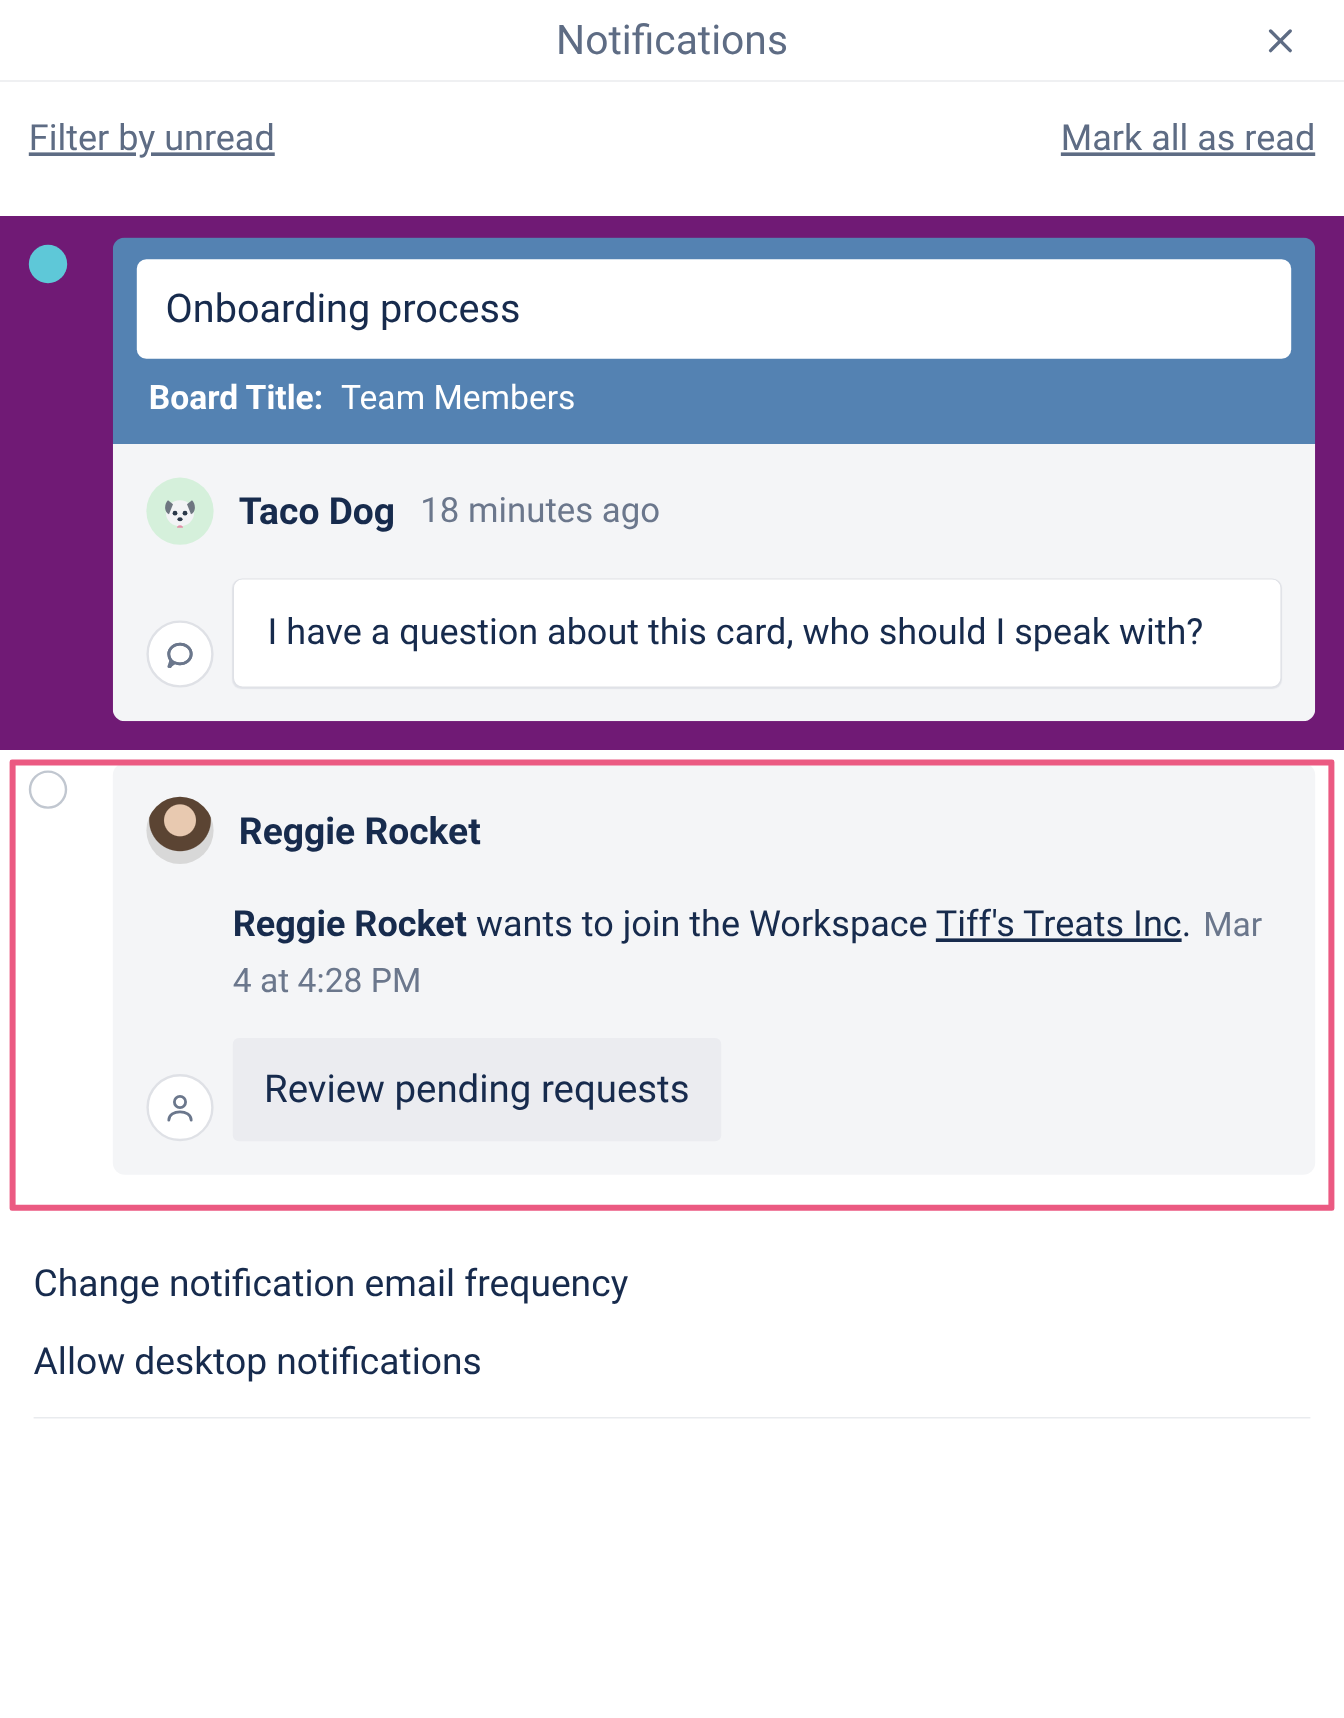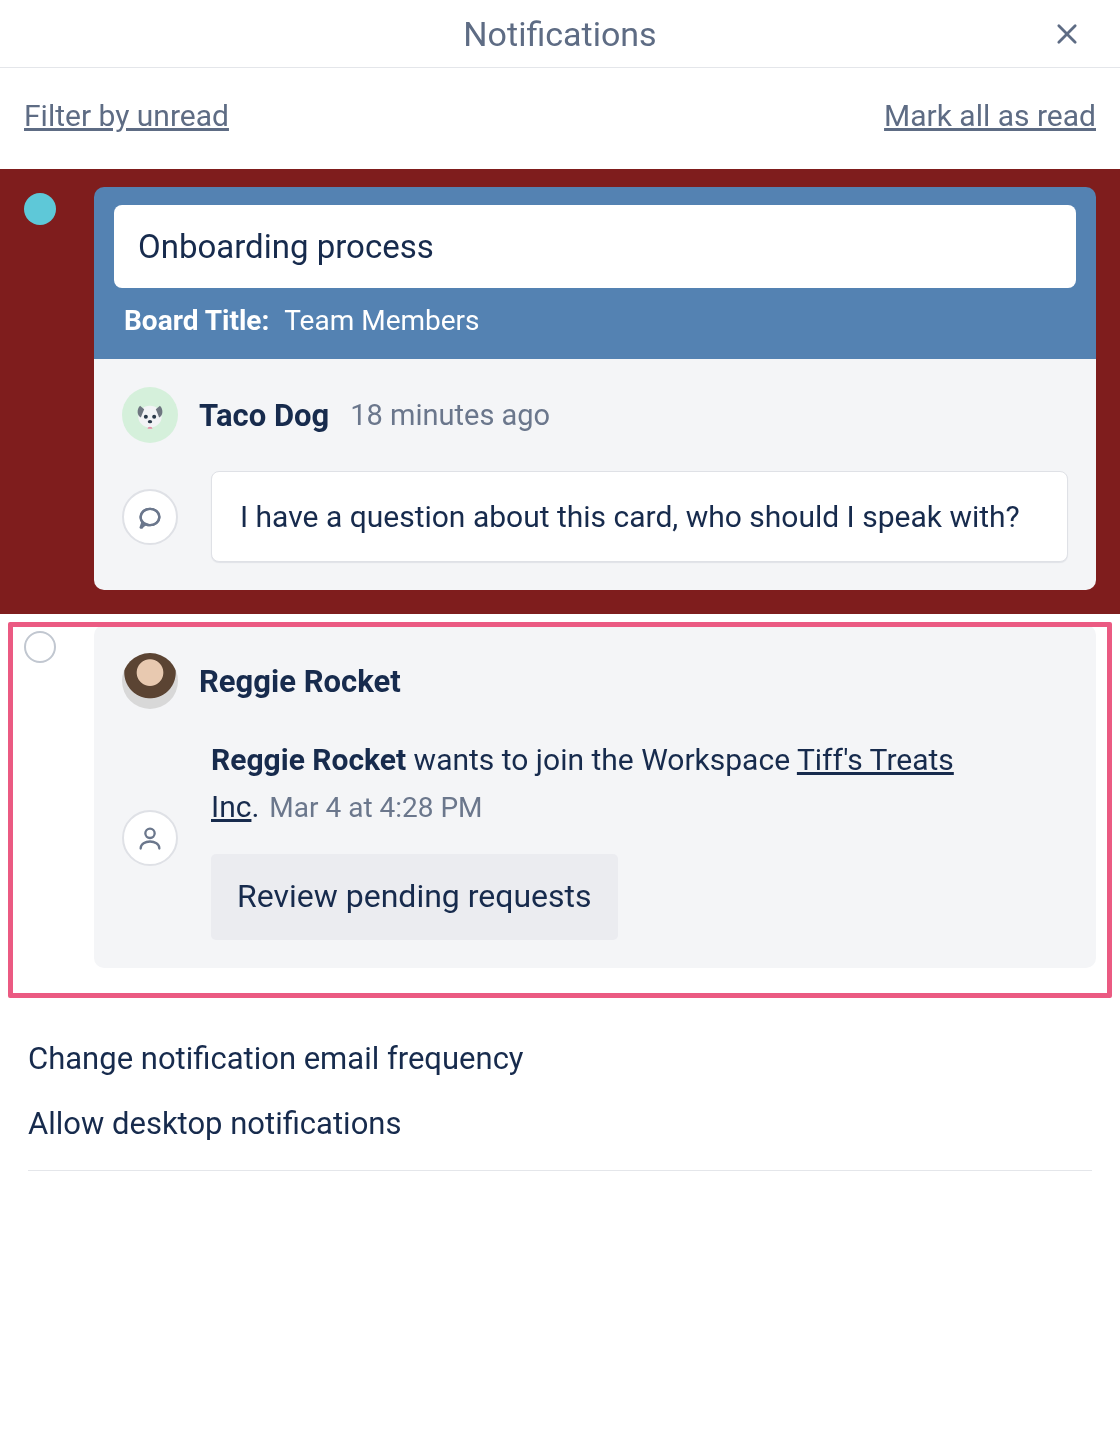--- a/index.html
+++ b/index.html
@@ -59,21 +59,22 @@
 
   
   .list { }
 
   .notif-row {
     display: flex;
     align-items: flex-start;
     padding: 18px 24px 24px 24px;
   }
   .notif-row.unread-bg {
-    background: #7f1d1d;
+    background: #701a75;
+    margin-top: 11px;
   }
   .notif-row.highlighted {
     outline: 5px solid #eb5a82;
     outline-offset: -5px;
     margin: 8px 8px 0 8px;
     border-radius: 2px;
     padding: 3px 16px 30px 16px;
   }
 
   .dot-col {
@@ -156,22 +157,22 @@
     font-weight: 700;
     color: #172b4d;
   }
   .timestamp {
     font-size: 29px;
     color: #6b778c;
   }
 
   .msg-line {
     display: flex;
-    align-items: center;
-    gap: 33px;
+    align-items: flex-end;
+    gap: 16px;
   }
   .msg-icon {
     width: 56px;
     height: 56px;
     border-radius: 50%;
     border: 2px solid #dfe1e6;
     background: #ffffff;
     display: flex;
     align-items: center;
     justify-content: center;

